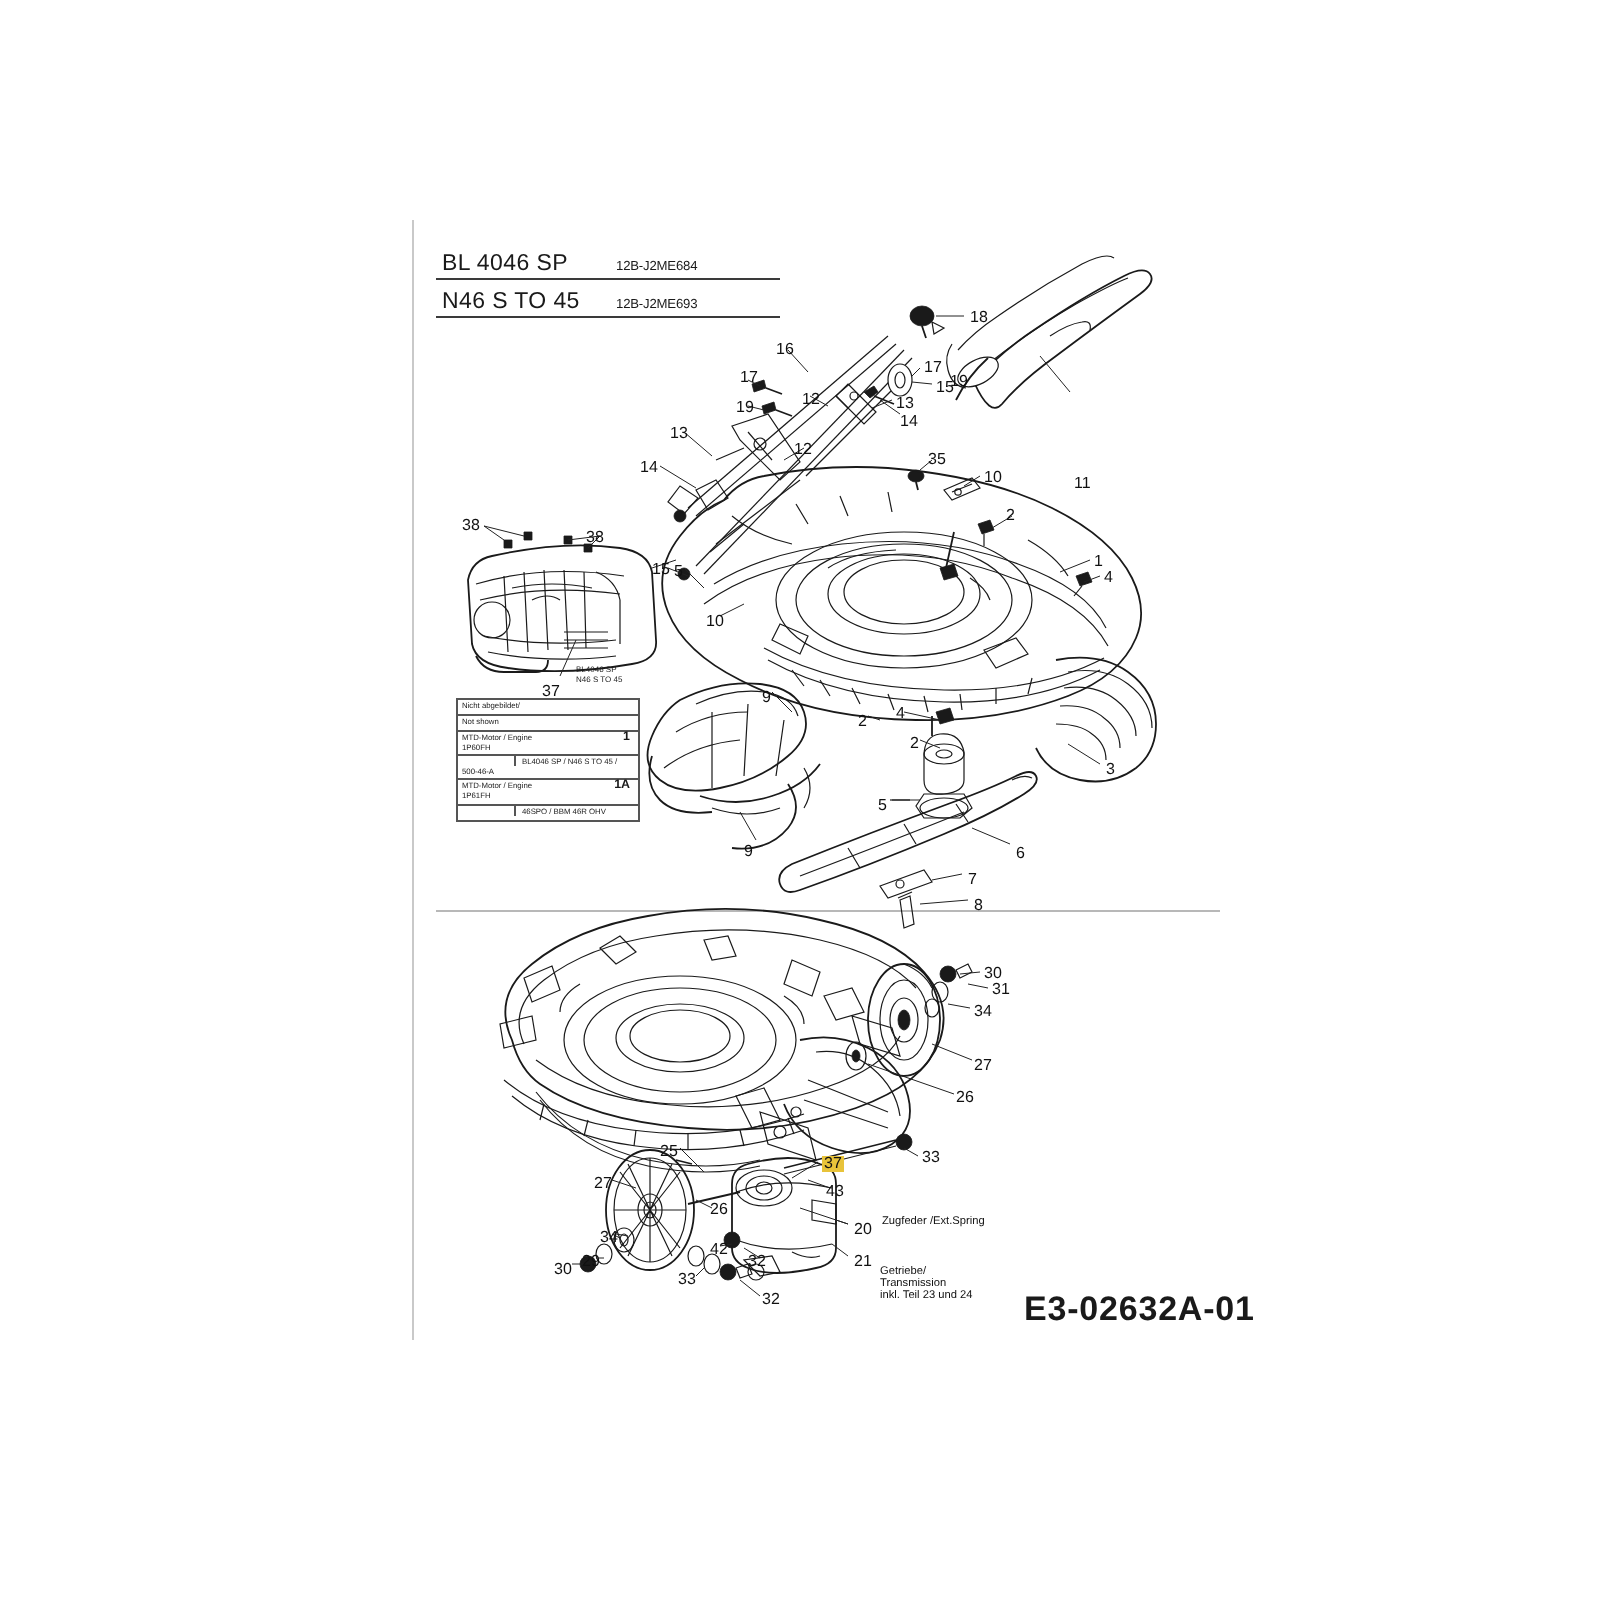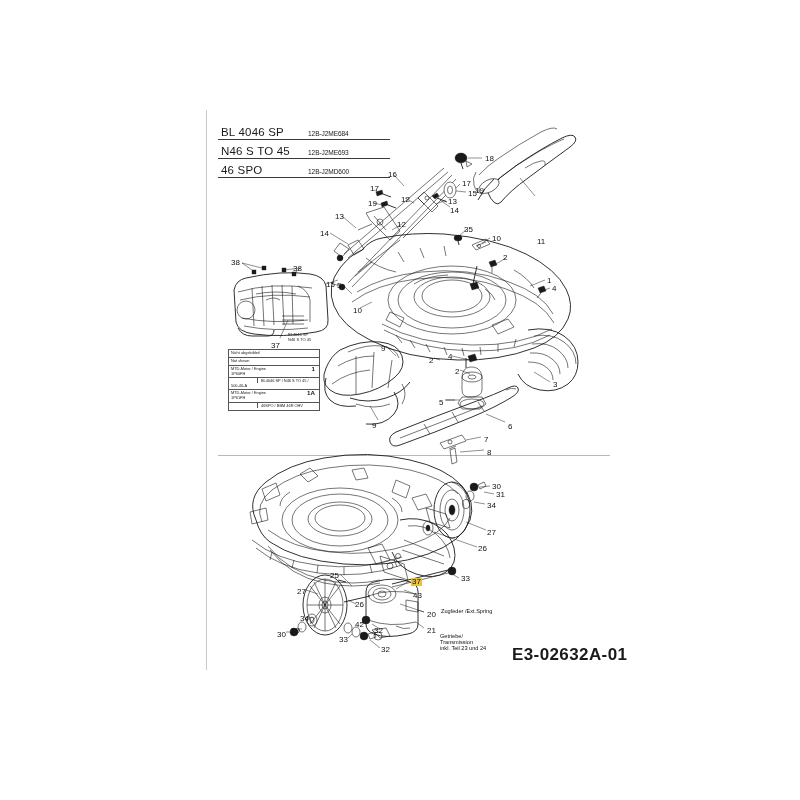--- a/index.html
+++ b/index.html
@@ -62,24 +62,20 @@
   <div class="hrule" style="left:218px;top:455px;width:392px;"></div>
 
   <div id="model-table">
     <div class="mrow">
       <span class="mname">BL 4046 SP</span>
       <span class="mcode">12B-J2ME684</span>
     </div>
     <div class="mrow">
       <span class="mname">N46 S TO 45</span>
       <span class="mcode">12B-J2ME693</span>
-    </div>
-    <div class="mrow">
-      <span class="mname">46 SPO</span>
-      <span class="mcode">12B-J2MD600</span>
     </div>
   </div>
 
   <div id="engine-sub">
     <div>BL4046 SP</div>
     <div>N46 S TO 45</div>
   </div>
 
   <div id="note-table">
     <div class="nrow">Nicht abgebildet/</div>

